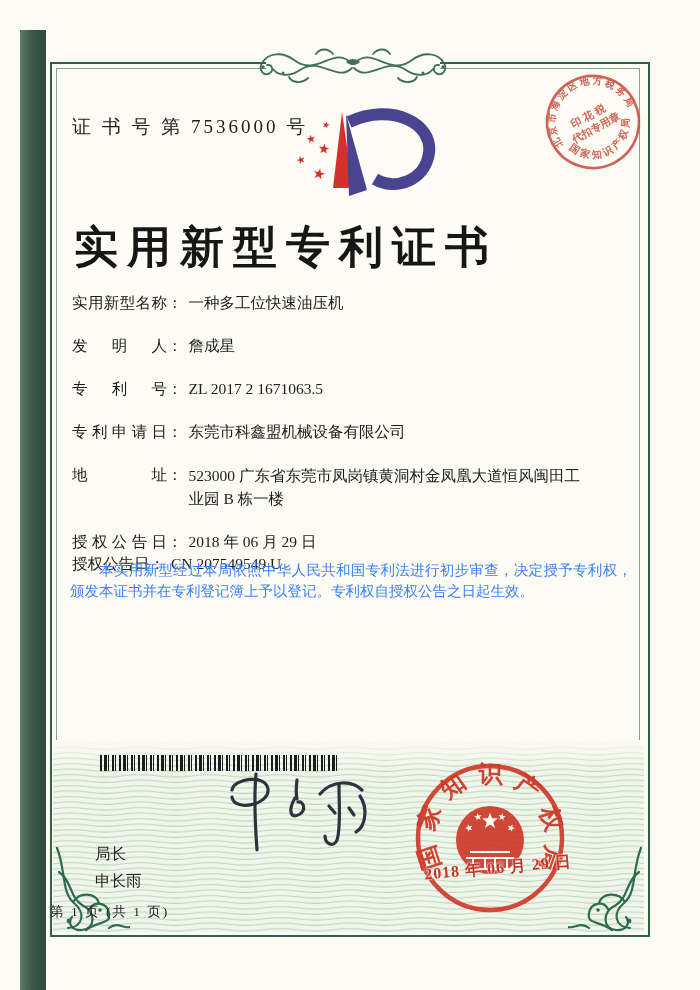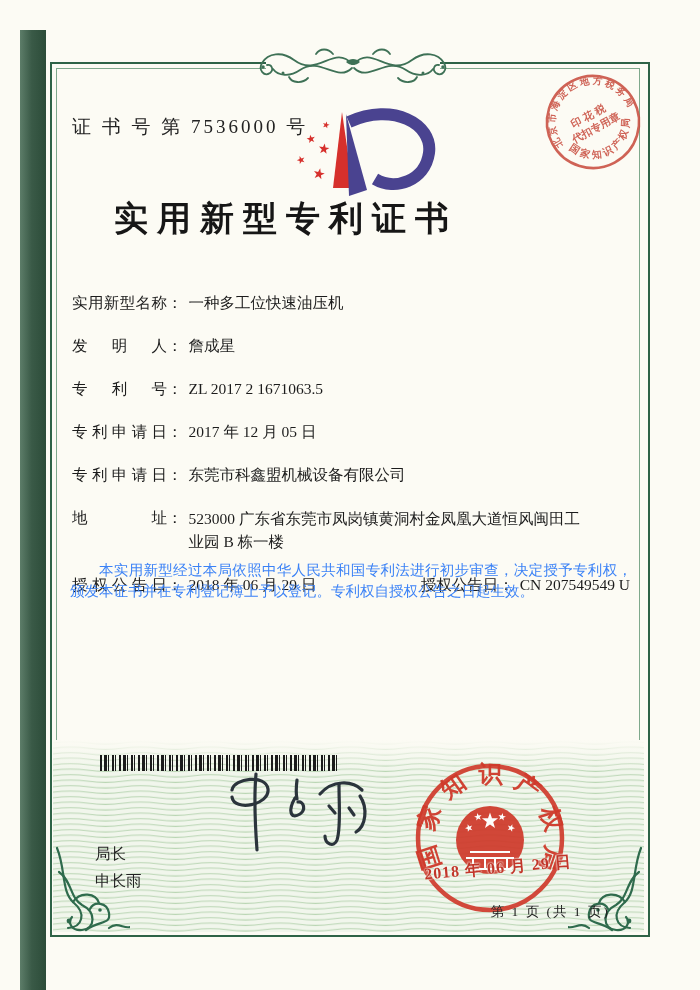--- a/index.html
+++ b/index.html
@@ -13,32 +13,32 @@
     background:linear-gradient(90deg,#5d7d69 0%,#3a5a47 45%,#2c4c39 100%);}
   
   .border-outer{position:absolute;left:50px;top:62px;width:596px;height:871px;
     border:2px solid #2e6347;}
   .border-inner{position:absolute;left:56px;top:68px;width:582px;height:859px;
     border:1px solid #7fa98c;}
   .topflourish{position:absolute;left:238px;top:38px;width:230px;height:56px;}
   
   .certno{position:absolute;left:72px;top:114px;font-size:19px;letter-spacing:3px;color:#222;}
   
-  .title{position:absolute;left:0;top:196px;width:572px;text-align:center;
-    font-size:34px;font-weight:bold;letter-spacing:9px;color:#161616;}
+  .title{position:absolute;left:0;top:218px;width:572px;text-align:center;
+    font-size:44px;font-weight:bold;letter-spacing:9px;color:#161616;}
   .logo{position:absolute;left:293px;top:108px;}
   
   .fields{position:absolute;left:72px;top:292px;width:558px;font-size:15.5px;}
   .frow{margin-bottom:21px;line-height:22px;white-space:nowrap;}
   .flabel{display:inline-block;width:95px;text-align:justify;text-align-last:justify;vertical-align:top;}
   .fcolon{display:inline-block;vertical-align:top;}
   .fvalue{display:inline-block;margin-left:6px;vertical-align:top;}
   .frow.addr{white-space:normal;}
   .frow.addr .fvalue{width:400px;line-height:23px;}
-  .frow.pair{display:flex;justify-content:space-between;}
+  .frow.pair{display:flex;justify-content:space-between;flex-direction:column;}
   
   .bodytext{position:absolute;left:70px;top:560px;width:562px;
     font-size:14.5px;line-height:20.8px;text-align:justify;color:#3b82f6;}
   .bodytext p{margin:0;text-indent:2em;}
   
   .guilloche{position:absolute;left:53px;top:740px;}
   .corner{position:absolute;width:78px;height:94px;}
   .corner.l{left:52px;top:840px;}
   .corner.r{left:568px;top:840px;transform:scaleX(-1);}
   .barcode{position:absolute;left:100px;top:755px;width:240px;height:16px;
@@ -48,21 +48,21 @@
       #1b1b1b 8px 9px,rgba(0,0,0,0) 9px 12px,
       #1b1b1b 12px 14px,rgba(0,0,0,0) 14px 15px,
       #1b1b1b 15px 16px,rgba(0,0,0,0) 16px 19px);}
   .director{position:absolute;left:95px;top:804px;font-size:15.5px;line-height:27px;color:#222;margin-top:36px;}
   .signature{position:absolute;left:200px;top:768px;}
   .seal{position:absolute;left:410px;top:758px;}
   .sealdate{position:absolute;left:408px;top:858px;width:180px;text-align:center;
     font-size:16px;font-weight:bold;color:#c2362a;letter-spacing:1px;
     transform:rotate(-5deg);
     text-shadow:0 0 2px #f6f9f2,0 0 2px #f6f9f2;}
-  .footer{position:absolute;left:50px;top:903px;width:560px;text-align:right;
+  .footer{position:absolute;left:50px;top:903px;width:560px;text-align:left;
     font-size:13.5px;letter-spacing:2px;color:#222;}
   .taxstamp{position:absolute;left:543px;top:72px;transform:rotate(-28deg);opacity:.88;}
 </style>
 </head>
 <body>
 
 <div class="page">
 
   <div class="spine"></div>
 
@@ -105,23 +105,20 @@
 
   <div class="fields">
     <div class="frow">
       <span class="flabel">实用新型名称</span><span class="fcolon">：</span><span class="fvalue">一种多工位快速油压机</span>
     </div>
     <div class="frow">
       <span class="flabel">发明人</span><span class="fcolon">：</span><span class="fvalue">詹成星</span>
     </div>
     <div class="frow">
       <span class="flabel">专利号</span><span class="fcolon">：</span><span class="fvalue">ZL 2017 2 1671063.5</span>
-    </div>
-    <div class="frow">
-      <span class="flabel">专利申请日</span><span class="fcolon">：</span><span class="fvalue">2017 年 12 月 05 日</span>
     </div>
     <div class="frow">
       <span class="flabel">专利申请日</span><span class="fcolon">：</span><span class="fvalue">东莞市科鑫盟机械设备有限公司</span>
     </div>
     <div class="frow addr">
       <span class="flabel">地址</span><span class="fcolon">：</span><span class="fvalue">523000 广东省东莞市凤岗镇黄洞村金凤凰大道恒风闽田工业园 B 栋一楼</span>
     </div>
     <div class="frow pair">
       <span>
         <span class="flabel">授权公告日</span><span class="fcolon">：</span><span class="fvalue">2018 年 06 月 29 日</span>

